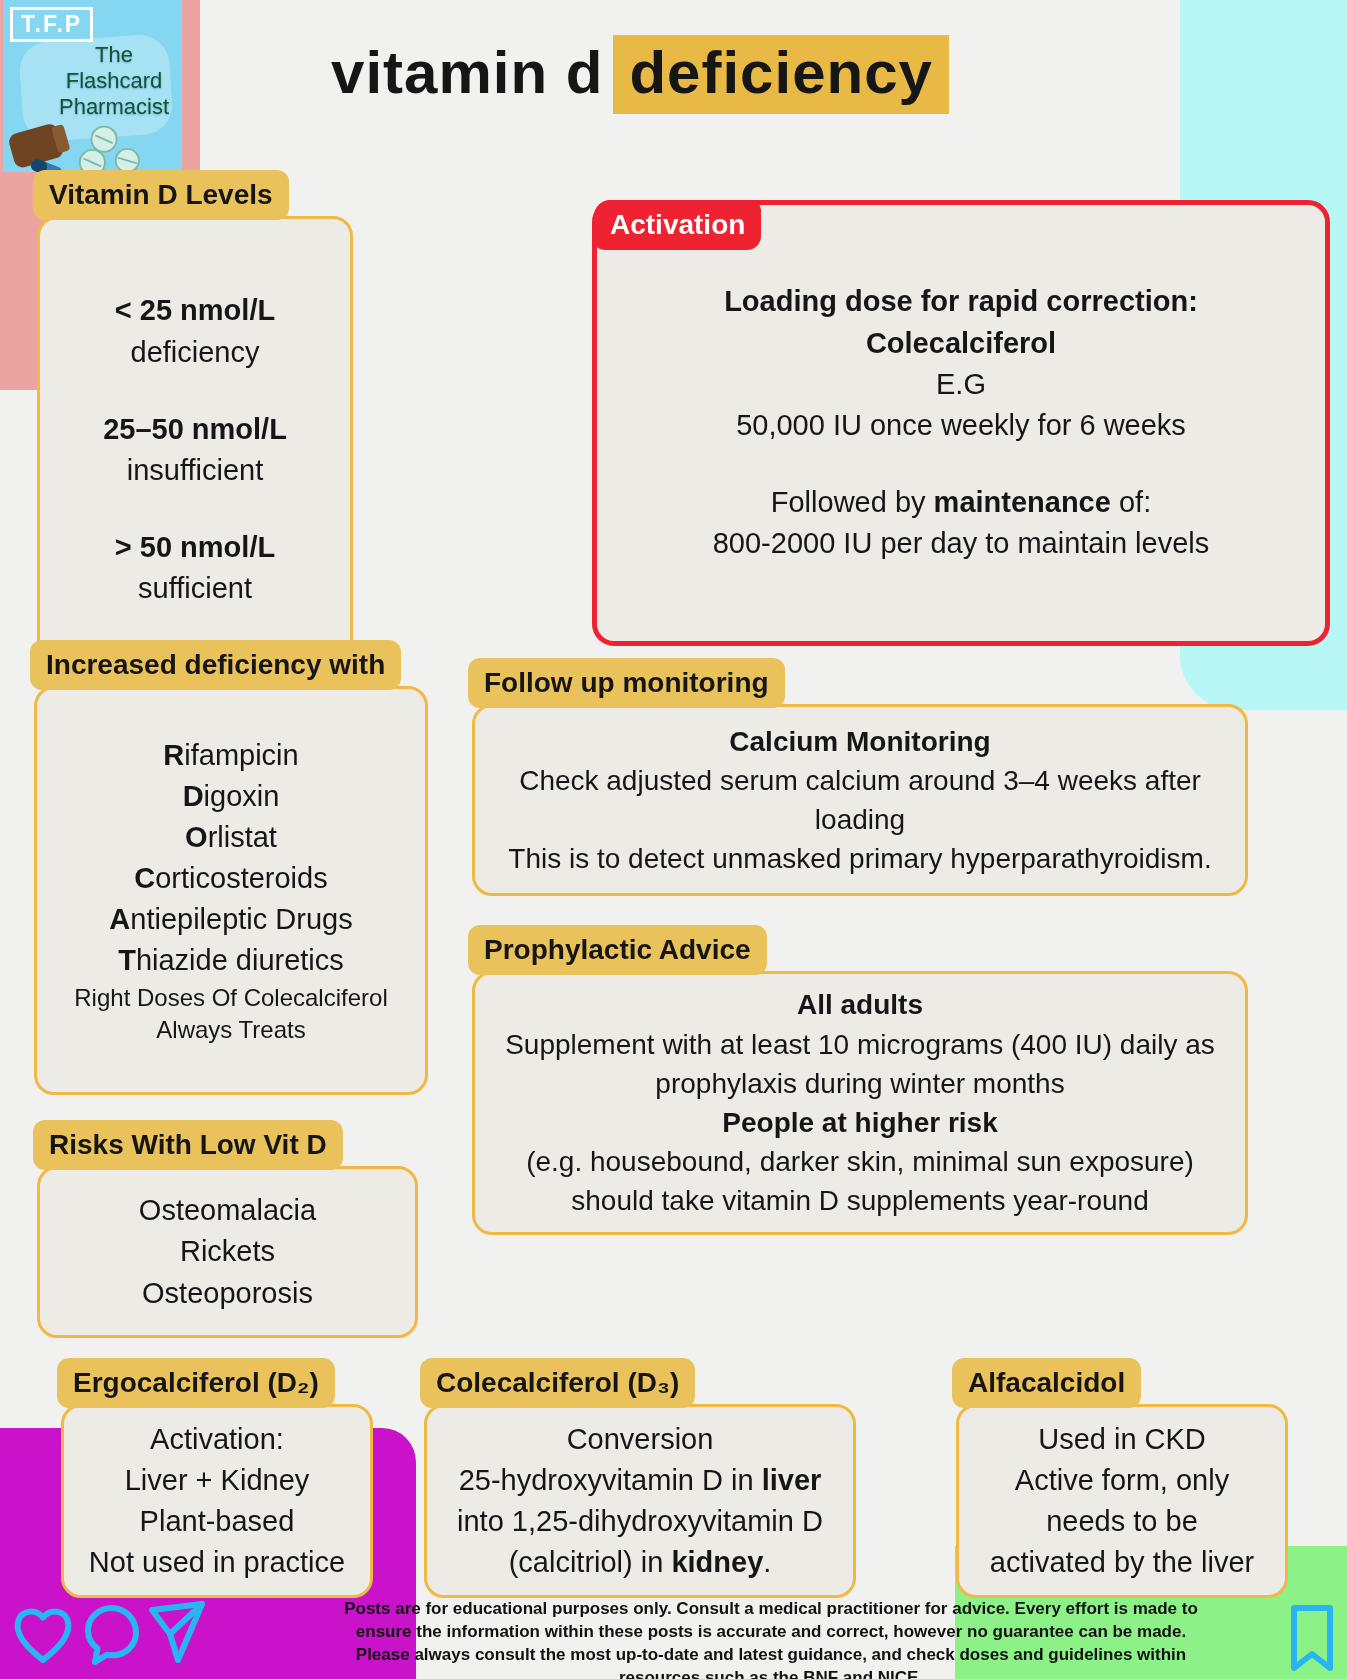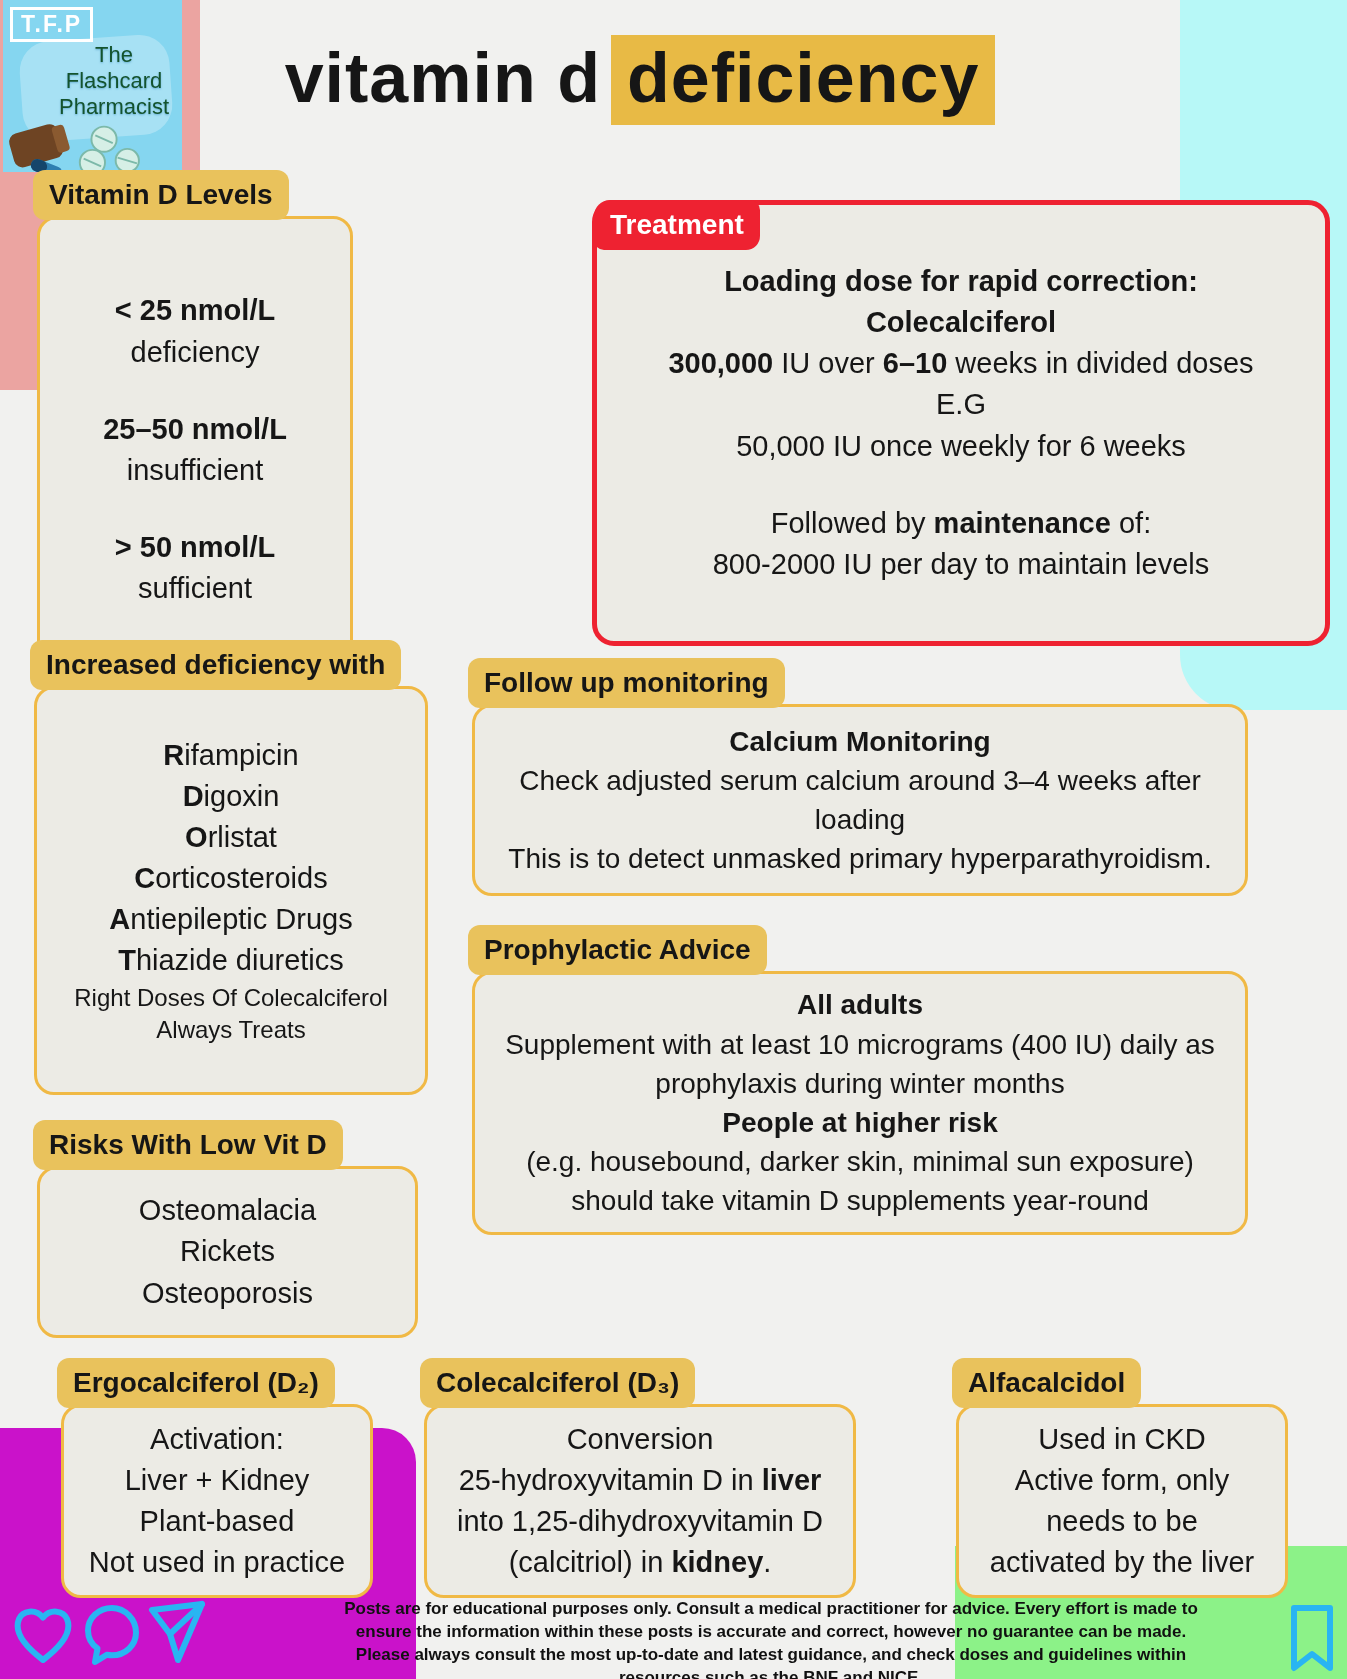--- a/index.html
+++ b/index.html
@@ -15,21 +15,21 @@
   .logo{position:absolute;left:3px;top:0;width:169px;height:172px;background:#85d6f0;z-index:1;overflow:hidden;padding-left:10px;}
   .logo .blob{position:absolute;left:18px;top:38px;width:150px;height:100px;background:rgba(255,255,255,.28);
               border-radius:30px;transform:rotate(-4deg);}
   .logo .tfp{position:absolute;left:7px;top:7px;border:3px solid #fff;color:#fff;font-weight:700;
              font-size:23px;letter-spacing:2px;padding:1px 8px;}
   .logo .lname{position:absolute;right:8px;width:120px;text-align:center;color:#14532d;font-weight:400;
                font-size:22px;line-height:1.18;text-shadow:0 1px 2px rgba(60,140,190,.6);}
   .logo svg{position:absolute;left:2px;bottom:-4px;}
   
   .title{position:absolute;left:180px;top:38px;width:920px;text-align:center;z-index:1;
-         font-size:70px;font-weight:700;letter-spacing:1px;}
+         font-size:60px;font-weight:700;letter-spacing:1px;}
   .title .hl{background:#e8ba45;padding:4px 16px 8px 16px;margin-left:10px;}
   
   .card{position:absolute;z-index:1;}
   .card .body{position:absolute;left:4px;right:0;top:46px;bottom:0;background:#ecebe5;
               border:3px solid #f0b945;border-radius:20px;display:flex;flex-direction:column;
               justify-content:center;align-items:center;text-align:center;padding:8px 14px;box-sizing:border-box;}
   .card .tab{position:absolute;left:0;top:0;z-index:2;background:#e9c25c;border-radius:12px;
              font-weight:700;font-size:28px;padding:9px 16px;white-space:nowrap;}
   .card.red .body{border:5px solid #ee2231;border-radius:22px;top:4px;left:2px;}
   .card.red .tab{background:#ee2231;color:#fff;border-radius:16px 10px 14px 10px;left:4px;top:4px;}
@@ -93,25 +93,24 @@
         <div class="ln"><span class="b">&lt; 25 nmol/L</span></div>
         <div class="ln"><span>deficiency</span></div>
         <div class="ln gap"><span class="b">25–50 nmol/L</span></div>
         <div class="ln"><span>insufficient</span></div>
         <div class="ln gap"><span class="b">&gt; 50 nmol/L</span></div>
         <div class="ln"><span>sufficient</span></div>
       </div>
   </div>
 
   <div class="card red" style="left:590px;top:196px;width:740px;height:450px;">
-    <div class="tab">Treatment</div>
+    <div class="tab">Activation</div>
     <div class="body">
         <div class="ln"><span class="b">Loading dose for rapid correction:</span></div>
         <div class="ln"><span class="b">Colecalciferol</span></div>
-        <div class="ln"><span class="b">300,000</span><span> IU over </span><span class="b">6–10</span><span> weeks in divided doses</span></div>
         <div class="ln"><span>E.G</span></div>
         <div class="ln"><span>50,000 IU once weekly for 6 weeks</span></div>
         <div class="ln gap"><span>Followed by </span><span class="b">maintenance</span><span> of:</span></div>
         <div class="ln"><span>800-2000 IU per day to maintain levels</span></div>
       </div>
   </div>
 
   <div class="card" style="left:30px;top:640px;width:398px;height:455px;">
     <div class="tab">Increased deficiency with</div>
     <div class="body">

